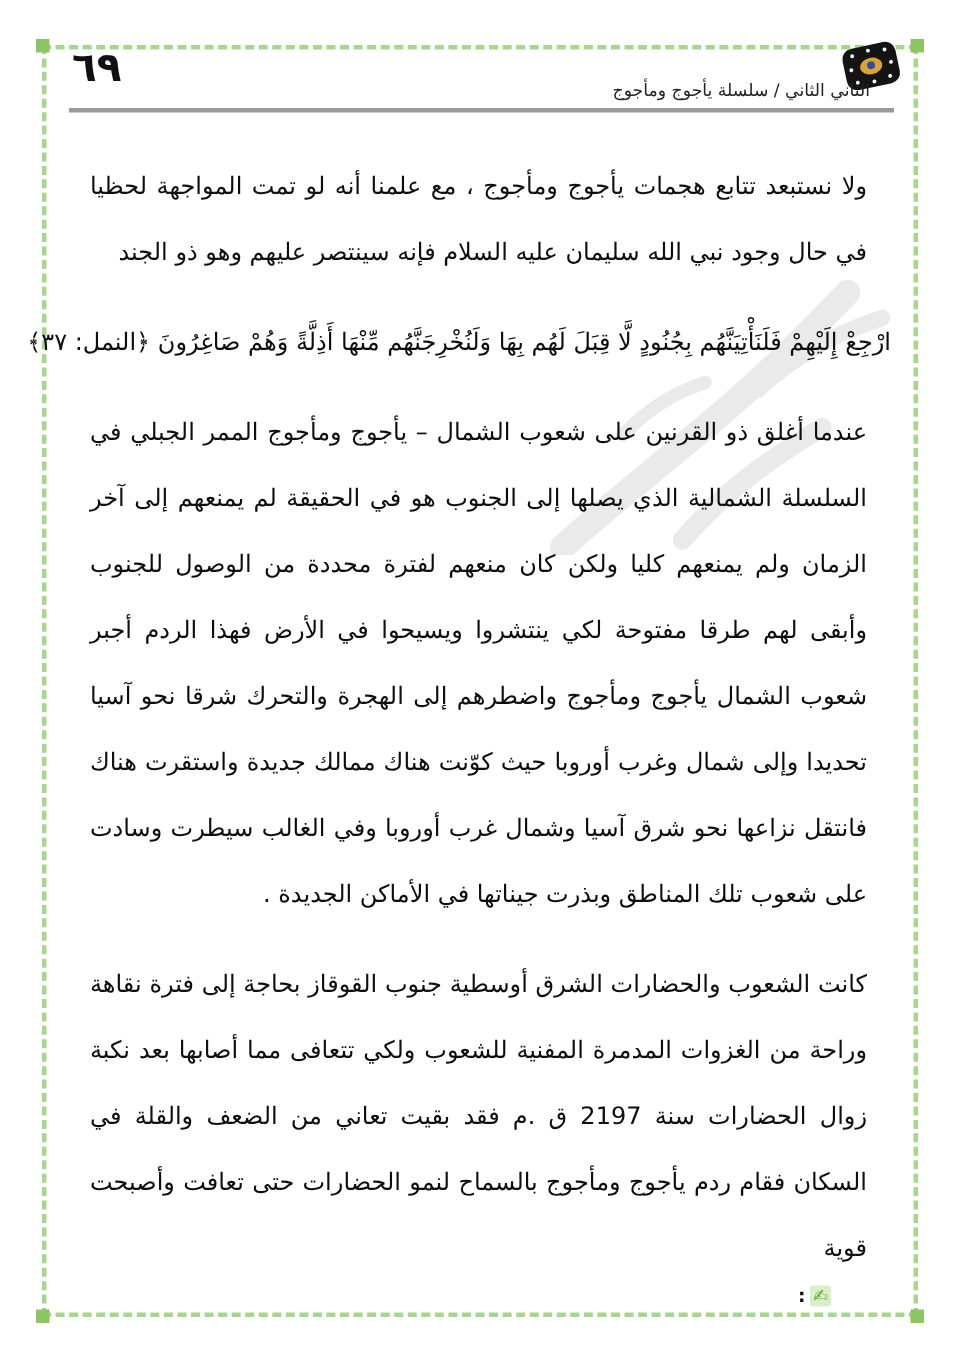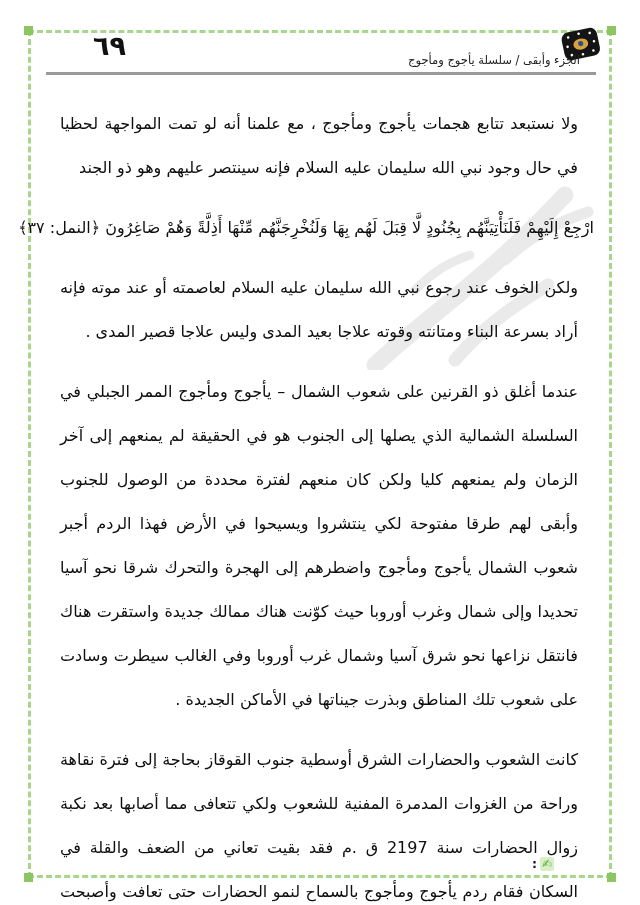--- a/index.html
+++ b/index.html
@@ -26,21 +26,20 @@
   .corner.tr { top: 26px; right: 24px; }
   .corner.bl { bottom: 23px; left: 24px; }
   .corner.br { bottom: 23px; right: 24px; }
 
   .page-number {
     position: absolute;
     top: 30px; left: 48px;
     font-size: 27px;
     font-weight: bold;
     color: #111;
-    margin-left: 45px;
   }
   .logo {
     position: absolute;
     top: 26px; right: 36px;
     width: 46px; height: 38px;
   }
   .header-title {
     position: absolute;
     top: 53px; right: 60px;
     font-size: 11.5px;
@@ -135,39 +134,38 @@
           <circle cx="34" cy="9" r="1.3"></circle>
         <circle cx="9.5" cy="18" r="1.3"></circle>
           <circle cx="36.5" cy="18" r="1.3"></circle>
         <circle cx="12" cy="27" r="1.3"></circle>
           <circle cx="23" cy="28.5" r="1.3"></circle>
           <circle cx="34" cy="27" r="1.3"></circle>
       </g>
     </g>
   </svg>
 
-  <div class="header-title">الجزء وأبقى / سلسلة يأجوج ومأجوج</div>
+  <div class="header-title">الثاني الثاني / سلسلة يأجوج ومأجوج</div>
   <div class="header-rule"></div>
 
   <svg class="watermark" viewBox="0 0 295 200" aria-hidden="true">
     <g fill="none" stroke="#d9d9d9" stroke-linecap="round">
       <path d="M55 195 C 115 140, 165 110, 245 25" stroke-width="17"></path>
       <path d="M135 190 C 165 155, 195 135, 228 115" stroke-width="13"></path>
       <path d="M185 90 C 212 65, 238 52, 268 42" stroke-width="11"></path>
       <path d="M95 120 C 115 100, 130 92, 150 85" stroke-width="9"></path>
     </g>
   </svg>
 
   <div class="content">
     <p class="para">ولا نستبعد تتابع هجمات يأجوج ومأجوج ، مع علمنا أنه لو تمت المواجهة لحظيا في حال وجود نبي الله سليمان عليه السلام فإنه سينتصر عليهم وهو ذو الجند</p>
     <p class="verse-line">
       <span>ارْجِعْ إِلَيْهِمْ فَلَنَأْتِيَنَّهُم بِجُنُودٍ لَّا قِبَلَ لَهُم بِهَا وَلَنُخْرِجَنَّهُم مِّنْهَا أَذِلَّةً وَهُمْ صَاغِرُونَ</span>
       <span>﴿النمل: ٣٧﴾</span>
     </p>
-    <p class="para">ولكن الخوف عند رجوع نبي الله سليمان عليه السلام لعاصمته أو عند موته فإنه أراد بسرعة البناء ومتانته وقوته علاجا بعيد المدى وليس علاجا قصير المدى .</p>
     <p class="para">عندما أغلق ذو القرنين على شعوب الشمال – يأجوج ومأجوج الممر الجبلي في السلسلة الشمالية الذي يصلها إلى الجنوب هو في الحقيقة لم يمنعهم إلى آخر الزمان ولم يمنعهم كليا ولكن كان منعهم لفترة محددة من الوصول للجنوب وأبقى لهم طرقا مفتوحة لكي ينتشروا ويسيحوا في الأرض فهذا الردم أجبر شعوب الشمال يأجوج ومأجوج واضطرهم إلى الهجرة والتحرك شرقا نحو آسيا تحديدا وإلى شمال وغرب أوروبا حيث كوّنت هناك ممالك جديدة واستقرت هناك فانتقل نزاعها نحو شرق آسيا وشمال غرب أوروبا وفي الغالب سيطرت وسادت على شعوب تلك المناطق وبذرت جيناتها في الأماكن الجديدة .</p>
     <p class="para">كانت الشعوب والحضارات الشرق أوسطية جنوب القوقاز بحاجة إلى فترة نقاهة وراحة من الغزوات المدمرة المفنية للشعوب ولكي تتعافى مما أصابها بعد نكبة زوال الحضارات سنة 2197 ق .م فقد بقيت تعاني من الضعف والقلة في السكان فقام ردم يأجوج ومأجوج بالسماح لنمو الحضارات حتى تعافت وأصبحت قوية</p>
   </div>
 
   <div class="footer">
     <span class="pen-glyph">✍</span>
       <span>:</span>
   </div>
 
 </div>

